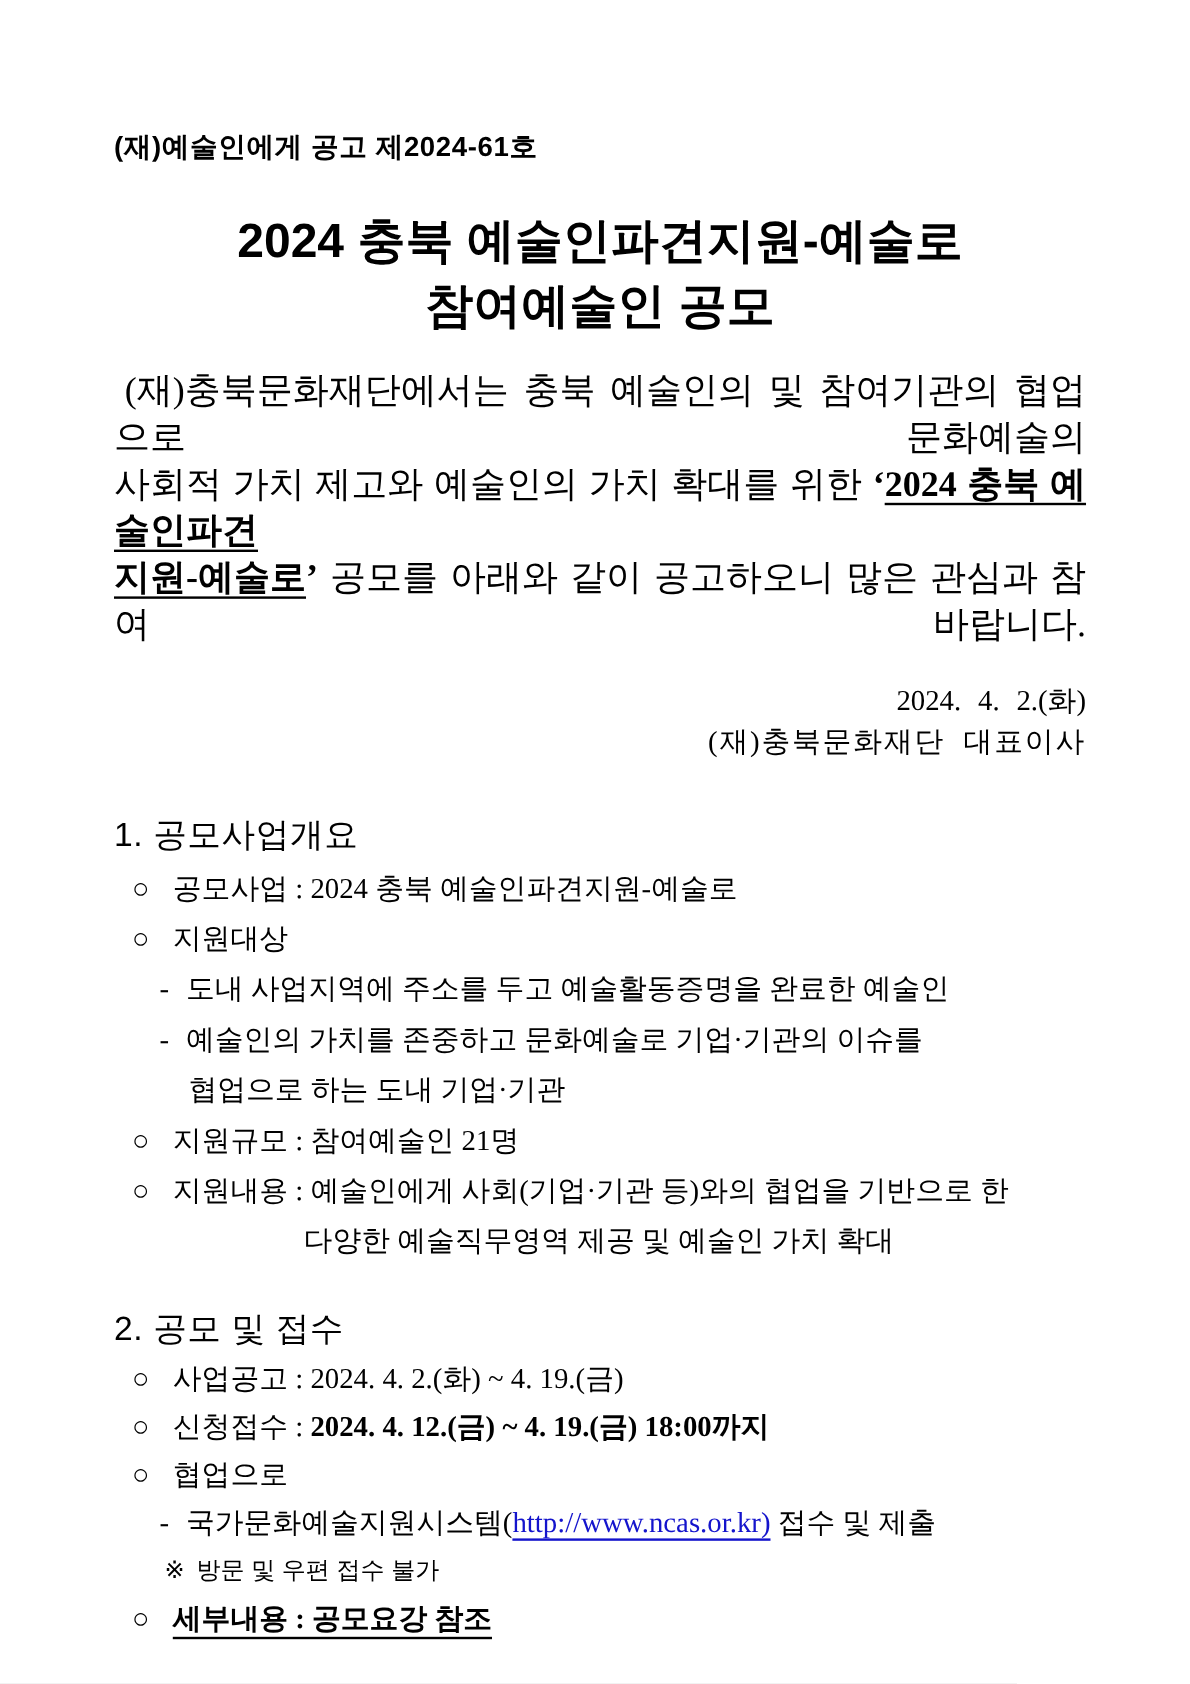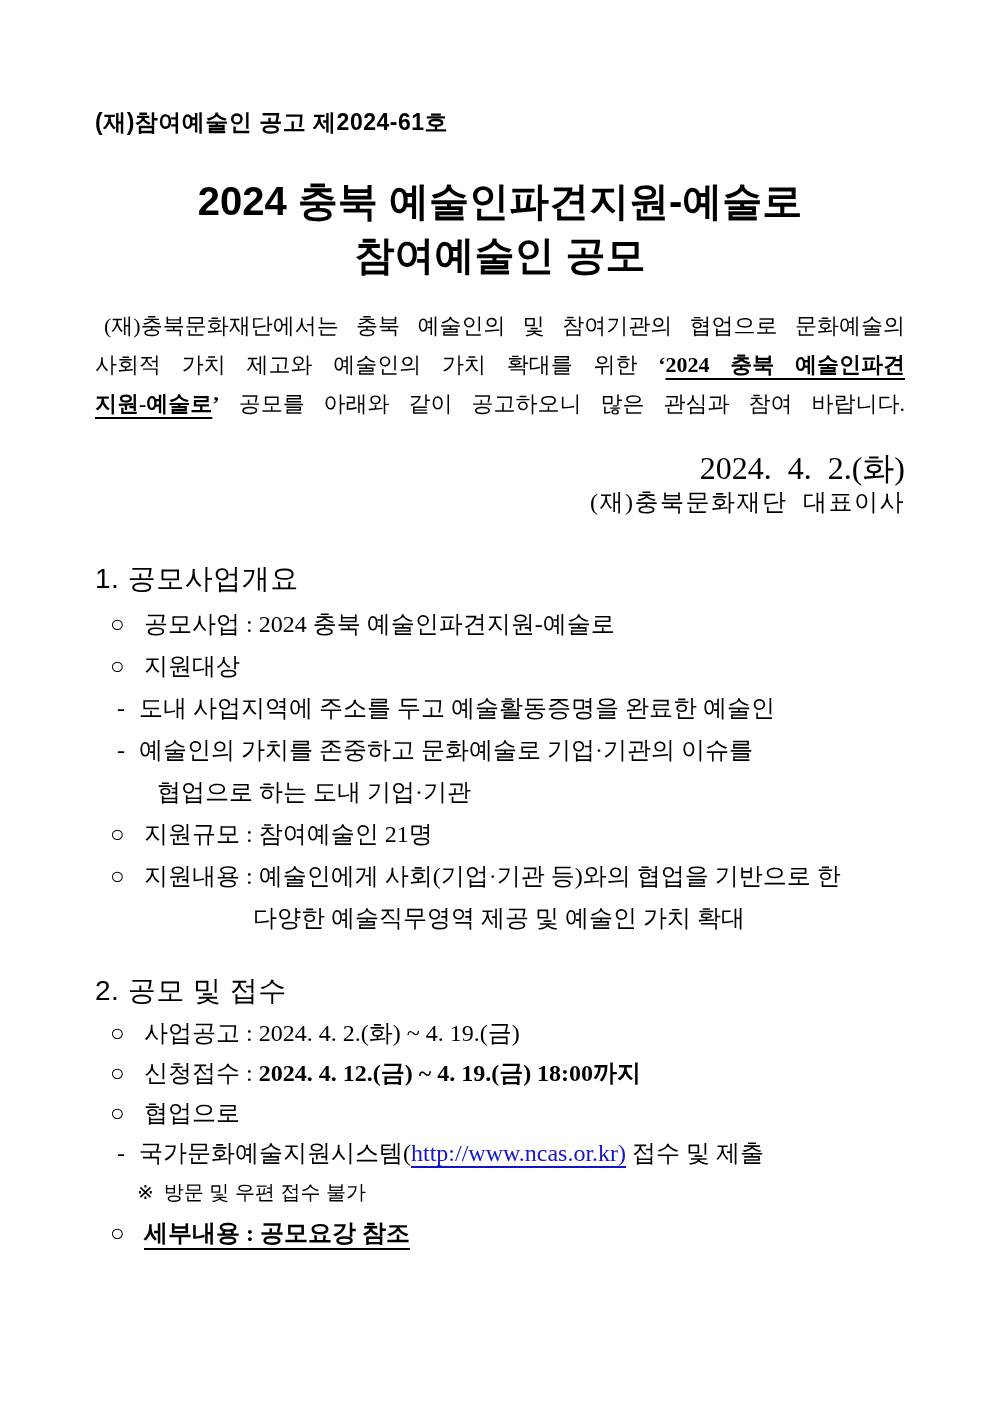--- a/index.html
+++ b/index.html
@@ -32,40 +32,40 @@
     font-family: "Liberation Sans", "DejaVu Sans", sans-serif;
     font-weight: 800;
     font-size: 40px;
     line-height: 54px;
   }
   .title-line { display: block; }
 
   
   .intro {
     margin-top: 24px;
-    font-size: 22px;
+    font-size: 30px;
     line-height: 39px;
   }
   .intro-line {
     text-align: justify;
     text-align-last: justify;
   }
   .intro-line.first { text-indent: 9px; }
   .em { font-weight: 700; }
   .u {
     text-decoration: underline;
     text-underline-offset: 6px;
     text-decoration-thickness: 2px;
   }
 
   
   .date-line {
     margin-top: 28px;
     text-align: right;
-    font-size: 32px;
+    font-size: 24px;
     line-height: 34px;
     word-spacing: 8px;
   }
   .signer-line {
     text-align: right;
     font-size: 24px;
     line-height: 34px;
     letter-spacing: 1.5px;
     word-spacing: 8px;
   }
@@ -79,21 +79,21 @@
     line-height: 32px;
     letter-spacing: 0.5px;
   }
   .section-heading.second { margin-top: 36px; }
 
   .items { margin-top: 8px; font-size: 24px; }
   .items.s2 { margin-top: 6px; }
   .item { line-height: 42px; margin-left: 15px; }
   .s2 .item { line-height: 40px; }
   .item .bullet { display: inline-block; width: 34px; }
-  .item.sub { margin-left: 22px; }
+  .item.sub { margin-left: 38px; }
   .item.sub .dash { display: inline-block; width: 22px; }
   .item.cont1 { margin-left: 62px; }
   .item.cont2 { margin-left: 158px; }
 
   .item.note {
     margin-left: 42px;
     font-family: "Liberation Sans", "DejaVu Sans", sans-serif;
     font-size: 20px;
     line-height: 38px;
   }
@@ -112,21 +112,21 @@
     text-decoration: underline;
     text-underline-offset: 5px;
     cursor: pointer;
   }
 </style>
 </head>
 <body>
 
 <div class="page">
 
-  <div class="doc-number">(재)참여예술인 공고 제2024-61호</div>
+  <div class="doc-number">(재)예술인에게 공고 제2024-61호</div>
 
   <h1 class="title">
     <span class="title-line">2024 충북 예술인파견지원-예술로</span>
     <span class="title-line">참여예술인 공모</span>
   </h1>
 
   <div class="intro">
     <div class="intro-line first">
       <span>(재)충북문화재단에서는 충북 예술인의 및 참여기관의 협업으로 문화예술의</span>
     </div>

